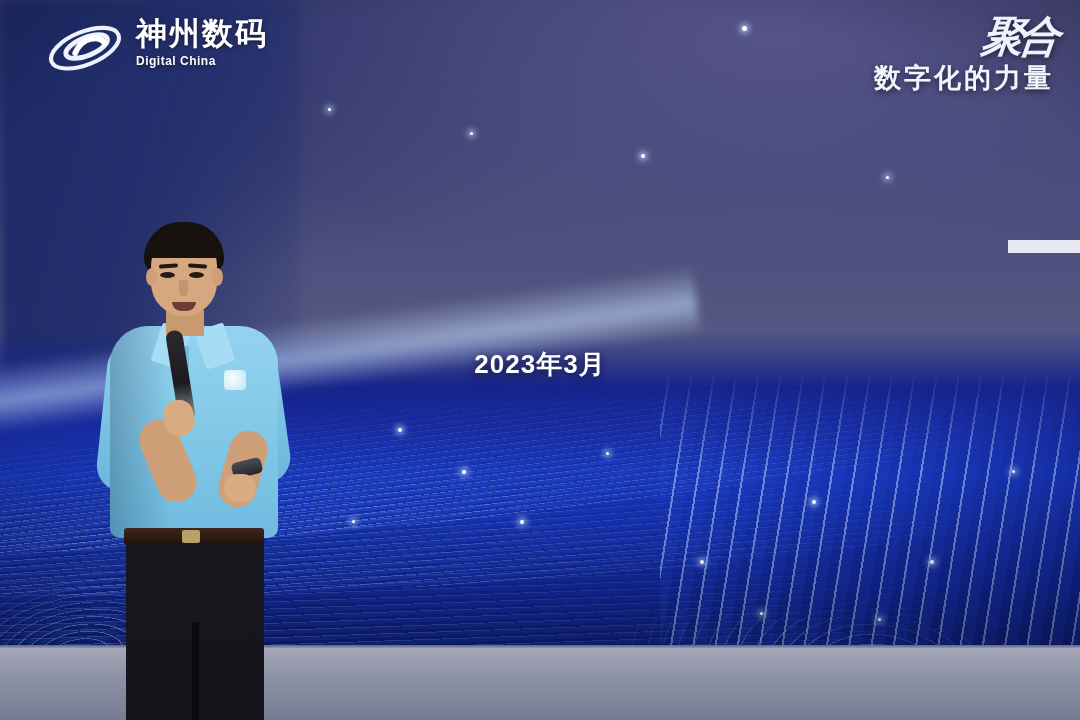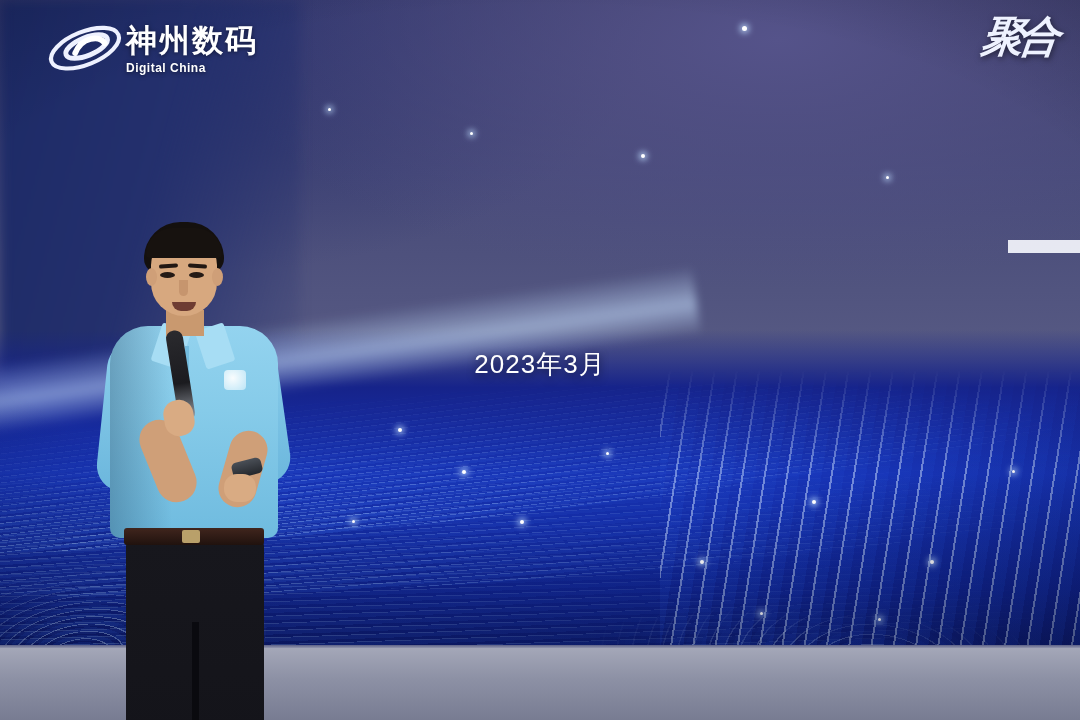--- a/index.html
+++ b/index.html
@@ -86,42 +86,42 @@
   .glowtop{
     position:absolute;left:-60px;top:318px;width:760px;height:70px;
     background:linear-gradient(180deg, rgba(255,255,255,0) 0%, rgba(200,225,255,.75) 55%, rgba(120,170,255,0) 100%);
     transform:rotate(-8deg);filter:blur(4px);opacity:.75;
   }
 
   
   .dot{position:absolute;background:#fff;border-radius:50%;box-shadow:0 0 6px 2px rgba(190,220,255,.9);}
 
   
-  .logo-dc{position:absolute;left:44px;top:18px;display:flex;align-items:center;}
+  .logo-dc{position:absolute;left:44px;top:18px;display:flex;gap:10px;}
   .dc-mark{width:82px;height:62px;}
   .dc-text{display:flex;flex-direction:column;line-height:1;}
   .dc-cn{font-size:31px;font-weight:700;color:#fff;letter-spacing:2px;text-shadow:0 1px 4px rgba(0,0,0,.5);}
   .dc-en{font-size:12px;font-weight:700;color:#fff;letter-spacing:.5px;margin-top:6px;text-shadow:0 1px 4px rgba(0,0,0,.5);}
 
   .logo-ev{position:absolute;right:26px;top:16px;text-align:right;}
   .ev-cal{font-size:42px;font-weight:700;color:#eef2ff;font-family:"DejaVu Serif",serif;
           font-style:italic;letter-spacing:-6px;line-height:1;
           text-shadow:1px 2px 6px rgba(0,0,0,.55);transform:skewX(-6deg);}
   .ev-sub{font-size:27px;font-weight:700;color:#f2f4ff;letter-spacing:3px;margin-top:2px;
           text-shadow:0 2px 6px rgba(0,0,0,.6);}
 
   
   .title{
     position:absolute;left:0;right:0;top:180px;text-align:center;
     font-size:48px;font-weight:700;color:#fff;letter-spacing:3px;
     text-shadow:0 3px 10px rgba(10,12,40,.85), 0 0 2px rgba(255,255,255,.45);
   }
   .date{
     position:absolute;left:0;right:0;top:347px;text-align:center;
-    font-size:26px;font-weight:400;color:#fff;letter-spacing:1px;
+    font-size:26px;font-weight:700;color:#fff;letter-spacing:1px;
     text-shadow:0 2px 8px rgba(10,12,40,.8);
   }
   .org{
     position:absolute;left:0;right:0;top:454px;text-align:center;
     font-size:31px;font-weight:700;color:#fff;letter-spacing:2px;
     text-shadow:0 2px 9px rgba(10,20,70,.85);
   }
   .edge-bar{position:absolute;right:0;top:240px;width:72px;height:13px;background:#f3f4fb;opacity:.93;}
   .floor2{position:absolute;left:0;top:648px;width:1080px;height:72px;
     background:linear-gradient(180deg,#a4a7b8 0%,#8d91a5 42%,#787c92 100%);}
@@ -227,20 +227,21 @@
       <path d="M38 42 C 46 22, 68 20, 74 30" fill="none" stroke="#ffffff" stroke-width="7" stroke-linecap="round"></path>
     </svg>
     <div class="dc-text">
       <div class="dc-cn">神州数码</div>
       <div class="dc-en">Digital China</div>
     </div>
   </div>
 
   <div class="logo-ev">
     <div class="ev-cal">聚合</div>
+    <div class="ev-sub">数字化的力量</div>
   </div>
 
   <div class="date">2023年3月</div>
 
   <div class="floor-edge"></div>
   <div class="floor2"></div>
 
   <div class="person">
     <div class="pants"></div>
     <div class="pantsplit"></div>

